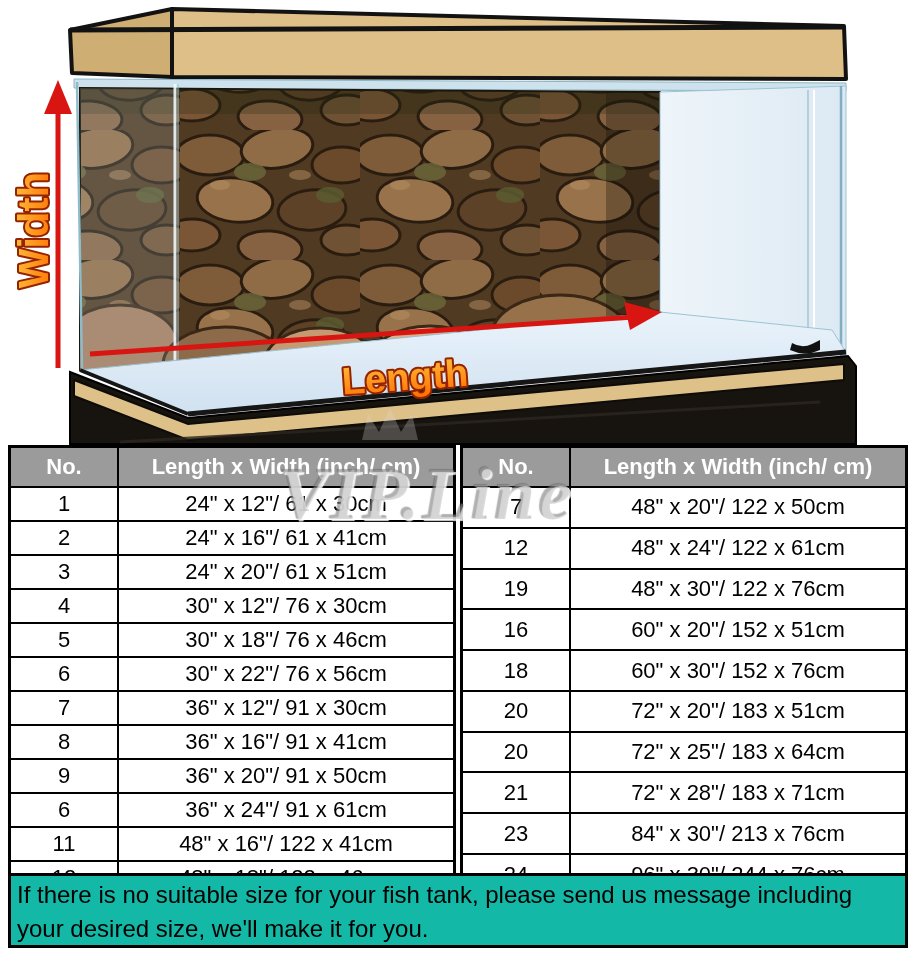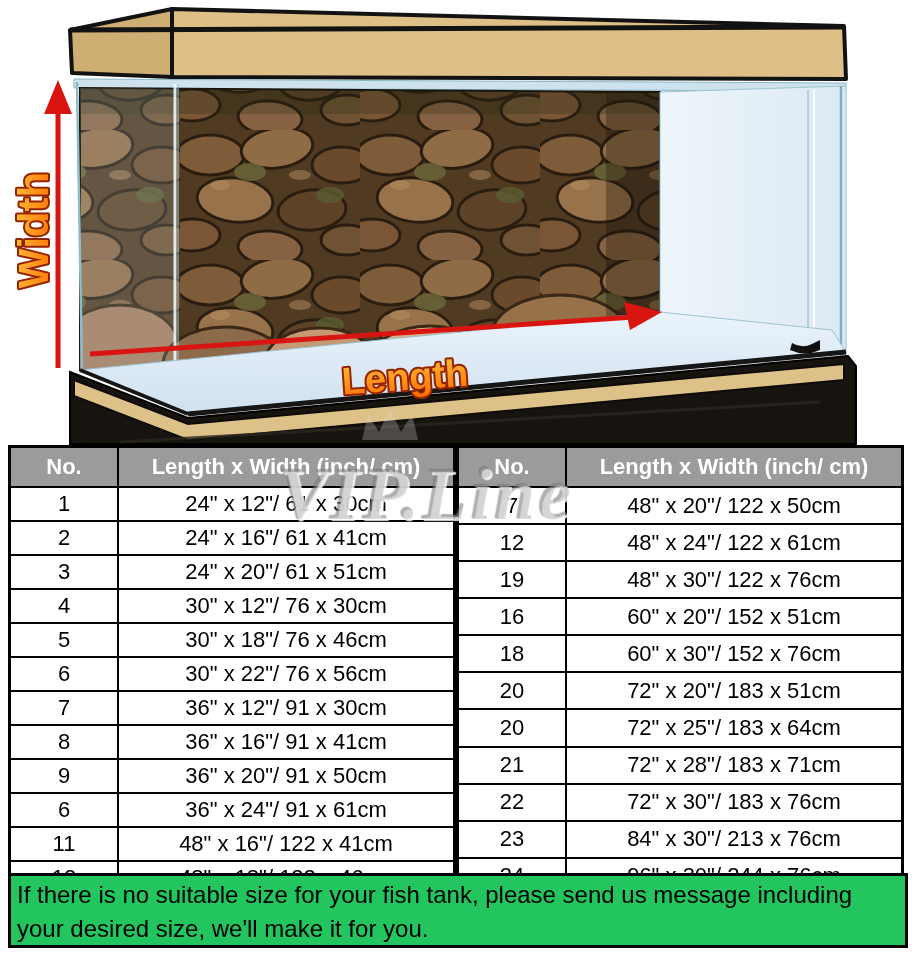--- a/index.html
+++ b/index.html
@@ -1,29 +1,29 @@
 <!DOCTYPE html>
 <html><head>
 <meta charset="utf-8">
 <style>
   html,body{margin:0;padding:0;background:#ffffff;}
   .page{position:relative;width:916px;height:953px;background:#ffffff;overflow:hidden;
         font-family:"Liberation Sans",sans-serif;}
   .illustration{position:absolute;left:0;top:0;width:916px;height:445px;}
-  .tables{position:absolute;left:8px;top:445px;width:900px;display:flex;}
+  .tables{position:absolute;left:8px;top:445px;width:900px;display:flex;justify-content:space-between;}
   table.size{border-collapse:collapse;width:448px;background:#ffffff;table-layout:fixed;}
   table.size,table.size th,table.size td{border:2px solid #000;}
   table.size{border-width:3px;}
   table.size th{background:#9b9b9b;color:#ffffff;font-weight:bold;font-size:22px;height:38px;
         padding:0;text-align:center;}
   table.size td{font-size:22px;color:#000;height:32px;padding:0;text-align:center;
         white-space:nowrap;overflow:hidden;}
   table.size .col-no{width:106px;}
   .note{position:absolute;left:8px;top:873px;width:900px;height:75px;border:3px solid #000;
-        box-sizing:border-box;background:#22c55e;font-size:24px;line-height:34px;color:#000;
+        box-sizing:border-box;background:#14b8a6;font-size:24px;line-height:34px;color:#000;
         padding:2px 5px 0 6px;}
   .watermark{position:absolute;left:278px;top:452px;width:400px;pointer-events:none;z-index:5;
         font-family:"Liberation Serif",serif;font-style:italic;font-weight:bold;font-size:74px;
         color:rgba(168,168,168,0.40);letter-spacing:3px;
         text-shadow:2px 2px 1px rgba(255,255,255,0.85),-1px -1px 1px rgba(90,90,90,0.45);}
   svg text.dim-label{font-family:"Liberation Sans",sans-serif;font-weight:bold;
         paint-order:stroke;stroke:#942300;stroke-width:4px;stroke-linejoin:round;}
 </style>
 </head>
 <body>
@@ -221,24 +221,20 @@
           </tr>
           <tr>
             <td class="col-no">20</td>
             <td>72" x 25"/ 183 x 64cm</td>
           </tr>
           <tr>
             <td class="col-no">21</td>
             <td>72" x 28"/ 183 x 71cm</td>
           </tr>
           <tr>
-            <td class="col-no">22</td>
-            <td>72" x 30"/ 183 x 76cm</td>
-          </tr>
-          <tr>
             <td class="col-no">23</td>
             <td>84" x 30"/ 213 x 76cm</td>
           </tr>
           <tr>
             <td class="col-no">24</td>
             <td>96" x 30"/ 244 x 76cm</td>
           </tr>
         </tbody>
     </table>
   </div>

